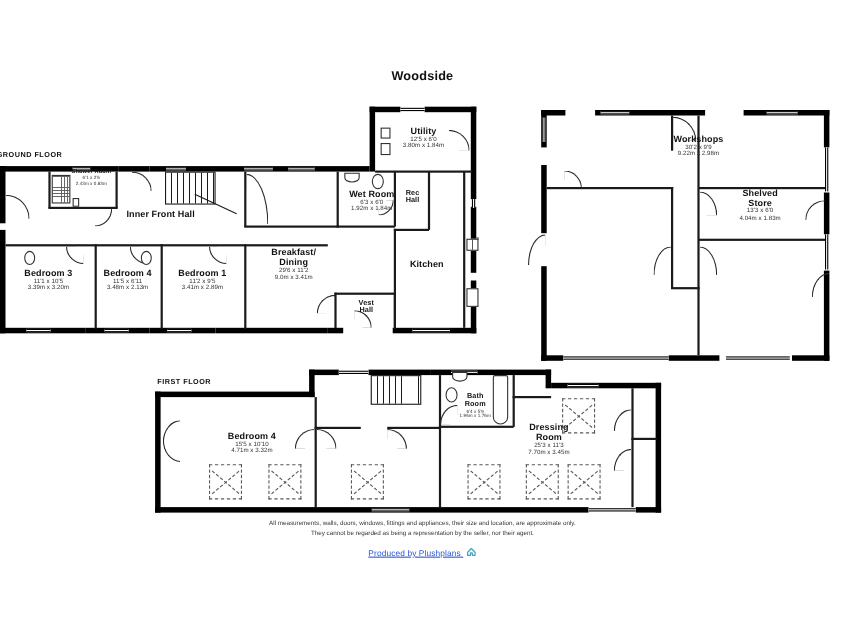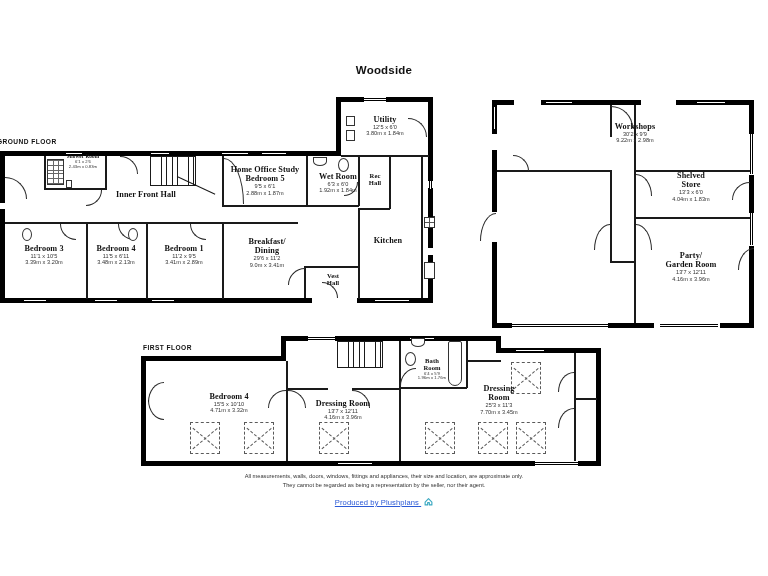--- a/index.html
+++ b/index.html
@@ -23,21 +23,20 @@
     text-align: center;
     line-height: 1.12;
     color: #111;
     white-space: nowrap;
   }
   .room .rname {
     font-weight: bold;
     font-size: 8.2px;
     letter-spacing: .1px;
     display: block;
-    font-family: Liberation Serif, serif;
   }
   .room .rname.sm  { font-size: 6.6px; }
   .room .rname.xs  { font-size: 5.2px; }
   .room .dim {
     display: block;
     font-size: 5.6px;
     color: #333;
     letter-spacing: .05px;
   }
   .room .dim.xs { font-size: 4.2px; }
@@ -286,45 +285,39 @@
     <span class="dim">11'5 x 6'11</span>
     <span class="dim">3.48m x 2.13m</span>
   </div>
 
   <div class="room" style="left:152px; top:244px; width:64px;">
     <span class="rname">Bedroom 1</span>
     <span class="dim">11'2 x 9'5</span>
     <span class="dim">3.41m x 2.89m</span>
   </div>
 
-  <div class="room" style="left:222px; top:165px; width:86px;">
-    <span class="rname">Home Office Study</span>
-    <span class="rname">Bedroom 5</span>
-    <span class="dim">9'5 x 6'1</span>
-    <span class="dim">2.88m x 1.87m</span>
-  </div>
 
   <div class="room" style="left:306px; top:172px; width:64px;">
     <span class="rname">Wet Room</span>
     <span class="dim">6'3 x 6'0</span>
     <span class="dim">1.92m x 1.84m</span>
   </div>
 
   <div class="room" style="left:360px; top:172px; width:30px;">
     <span class="rname sm">Rec</span>
     <span class="rname sm">Hall</span>
   </div>
 
   <div class="room" style="left:355px; top:115px; width:60px;">
     <span class="rname">Utility</span>
     <span class="dim">12'5 x 6'0</span>
     <span class="dim">3.80m x 1.84m</span>
   </div>
 
-  <div class="room" style="left:232px; top:237px; width:70px;">
+  <div class="room" style="left:232px; top:225px; width:70px;">
     <span class="rname">Breakfast/</span>
     <span class="rname">Dining</span>
     <span class="dim">29'6 x 11'2</span>
     <span class="dim">9.0m x 3.41m</span>
   </div>
 
   <div class="room" style="left:362px; top:236px; width:52px;">
     <span class="rname">Kitchen</span>
   </div>
 
@@ -382,26 +375,20 @@
     <span class="dim">4.04m x 1.83m</span>
   </div>
 
   <div class="room" style="left:589px; top:122px; width:92px;">
     <span class="rname">Workshops</span>
     <span class="dim">30'2 x 9'9</span>
     <span class="dim">9.22m x 2.98m</span>
   </div>
 
 
-  <div class="room" style="left:645px; top:251px; width:92px;">
-    <span class="rname">Party/</span>
-    <span class="rname">Garden Room</span>
-    <span class="dim">13'7 x 12'11</span>
-    <span class="dim">4.16m x 3.96m</span>
-  </div>
 
   <div class="floorlabel" style="left:143px; top:344px;">FIRST FLOOR</div>
 
   <div>
 
     <div class="wall" style="left:141px; top:356px; width:145px; height:5px;"></div>
     <div class="wall" style="left:281px; top:336px; width:5px; height:25px;"></div>
     <div class="wall" style="left:281px; top:336px; width:27px; height:5px;"></div>
     <div class="wall" style="left:335px; top:336px; width:56px; height:5px;"></div>
     <div class="win h" style="left:308px; top:336.6px; width:27px; height:3.6px;"></div>
@@ -452,25 +439,20 @@
     <div class="door tl" style="left:148px; top:382px; width:16px; height:20px;"></div>
     <div class="door bl" style="left:148px; top:400px; width:16px; height:20px;"></div>
   </div>
 
   <div class="room" style="left:180px; top:392px; width:98px;">
     <span class="rname">Bedroom 4</span>
     <span class="dim">15'5 x 10'10</span>
     <span class="dim">4.71m x 3.32m</span>
   </div>
 
-  <div class="room" style="left:288px; top:399px; width:110px;">
-    <span class="rname">Dressing Room</span>
-    <span class="dim">13'7 x 12'11</span>
-    <span class="dim">4.16m x 3.96m</span>
-  </div>
 
   <div class="room" style="left:413px; top:357px; width:38px;">
     <span class="rname sm">Bath</span>
     <span class="rname sm">Room</span>
     <span class="dim xs">6'4 x 5'9</span>
     <span class="dim xs">1.96m x 1.76m</span>
   </div>
 
   <div class="room" style="left:466px; top:384px; width:66px;">
     <span class="rname">Dressing</span>

